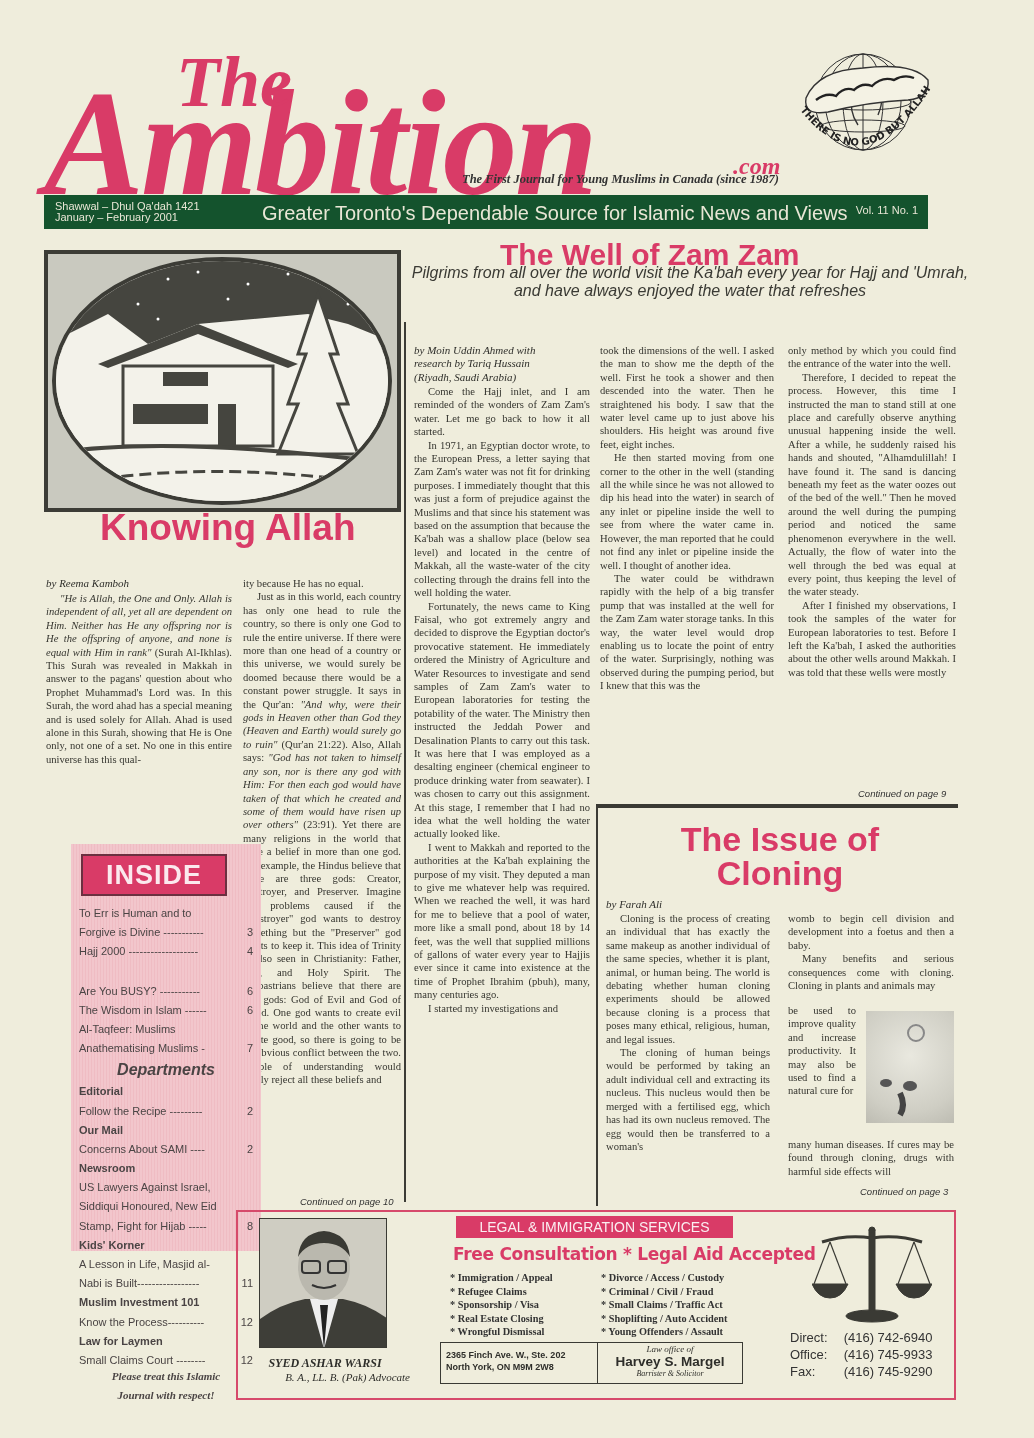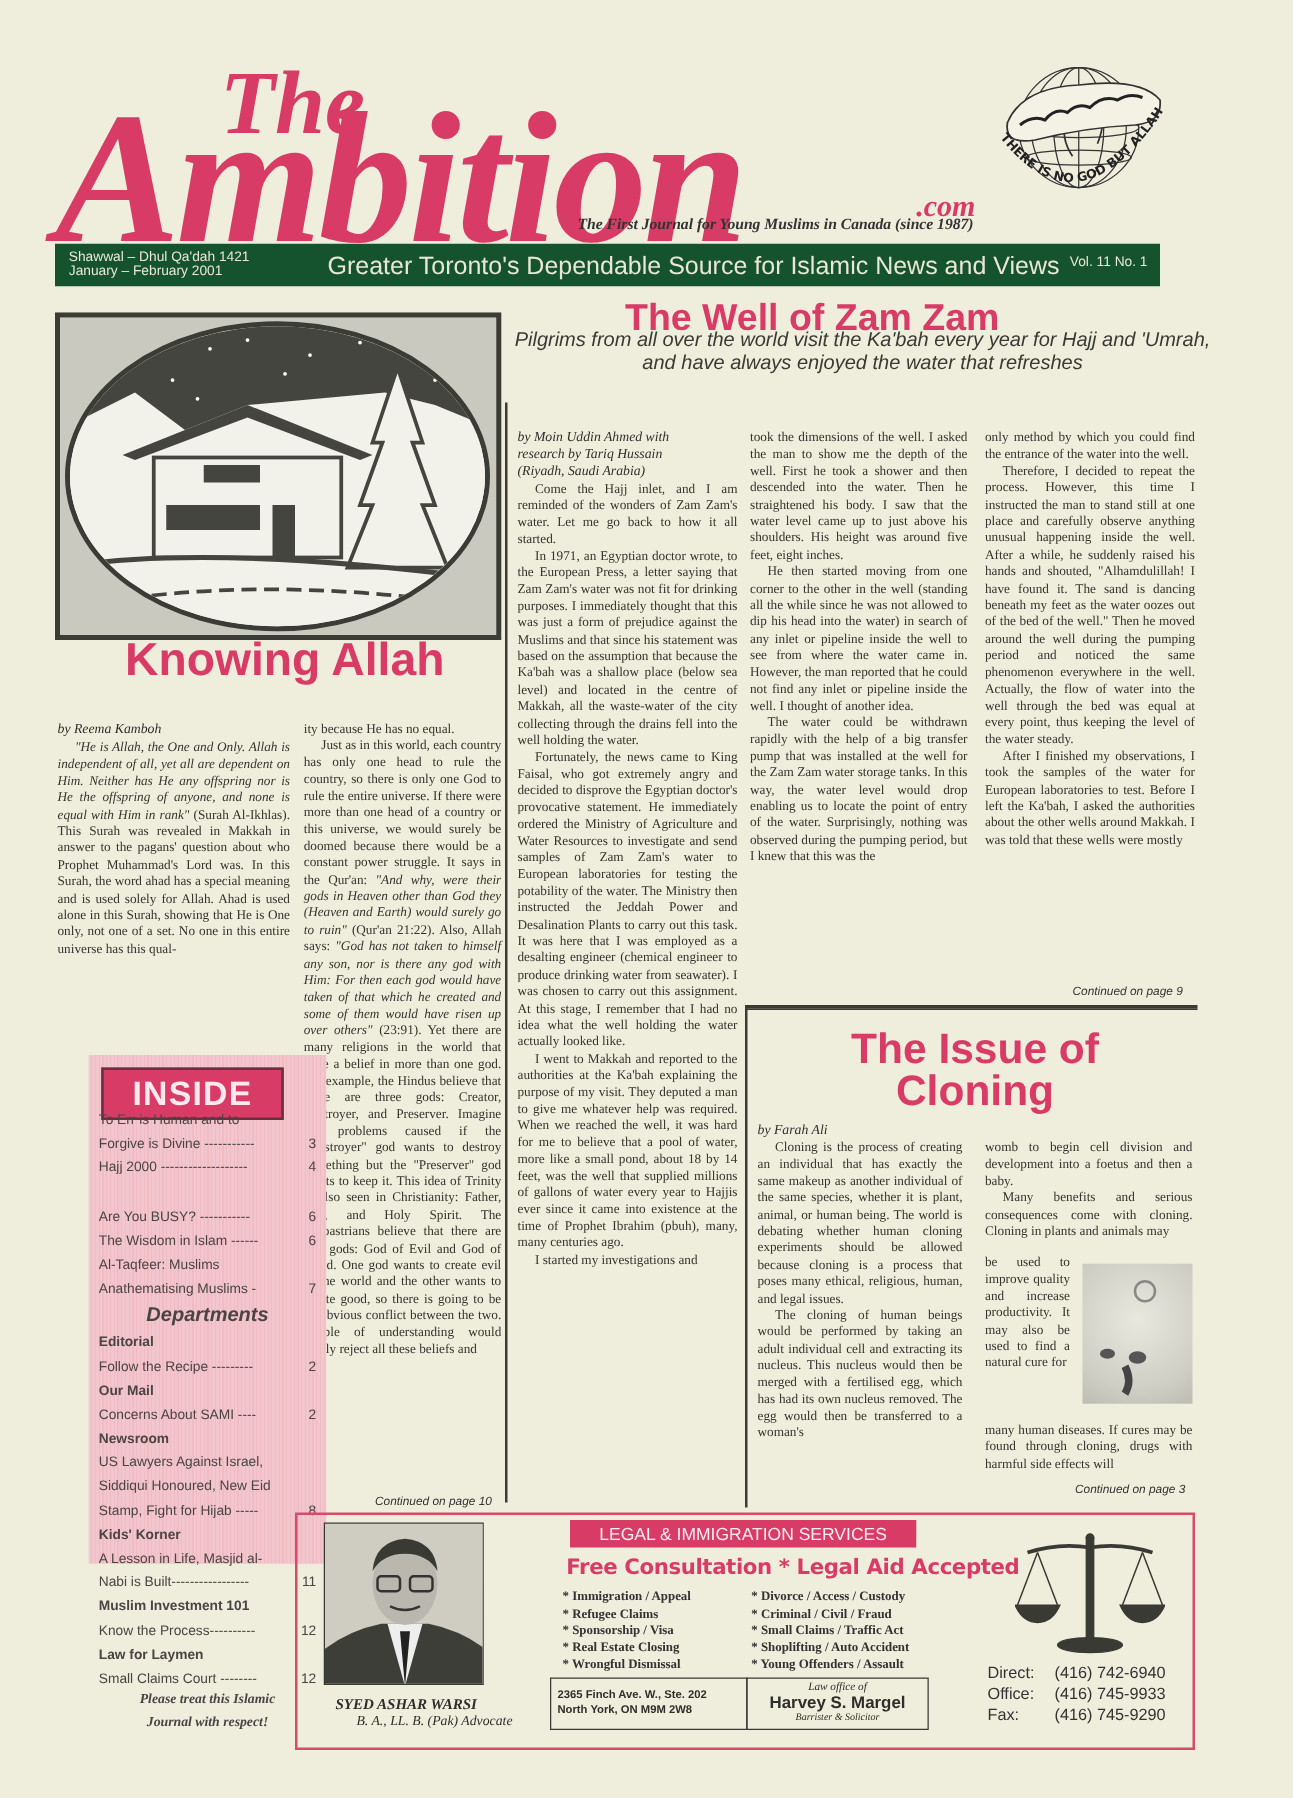--- a/index.html
+++ b/index.html
@@ -65,21 +65,21 @@
   .inside-box {
     left: 46px; top: 844px; width: 190px; height: 407px;
     background: repeating-linear-gradient(90deg, #f2c6cc 0px, #f2c6cc 2px, #efbcc3 2px, #efbcc3 3px);
     font-family: "Liberation Sans", sans-serif; color: #4a4444; margin-left: 25px;
   }
   .inside-title {
     position: absolute; left: 10px; top: 10px; width: 146px; height: 42px;
     background: #d93b67; border: 2px solid #6b3040; color: #fbe9ee;
     font: bold 27px "Liberation Sans", sans-serif; text-align: center; line-height: 38px; letter-spacing: 1px;
   }
-  .inside-list { position: absolute; left: 8px; top: 43px; width: 174px; font-size: 11px; }
+  .inside-list { position: absolute; left: 8px; top: 60px; width: 174px; font-size: 11px; }
   .inside-list .ln { height: 19.2px; line-height: 19.2px; display: flex; justify-content: space-between; white-space: nowrap; overflow: hidden; }
   .inside-list .hdr { font-weight: bold; }
   .inside-list .dept { font: italic bold 16px "Liberation Sans", sans-serif; text-align: center; justify-content: center; height: 24px; line-height: 24px; }
   .inside-list .gap { height: 20px; }
   .inside-list .note { font: italic bold 11px "Liberation Serif", serif; justify-content: center; }
 
   
   .zam-title { left: 500px; top: 238px; font-size: 30px; }
   .zam-sub {
     left: 400px; top: 264px; width: 580px;

